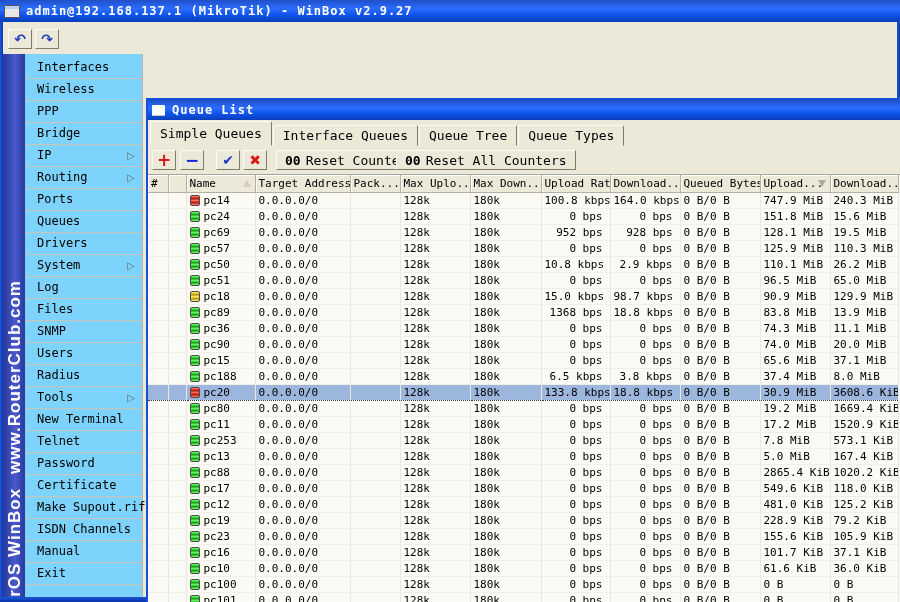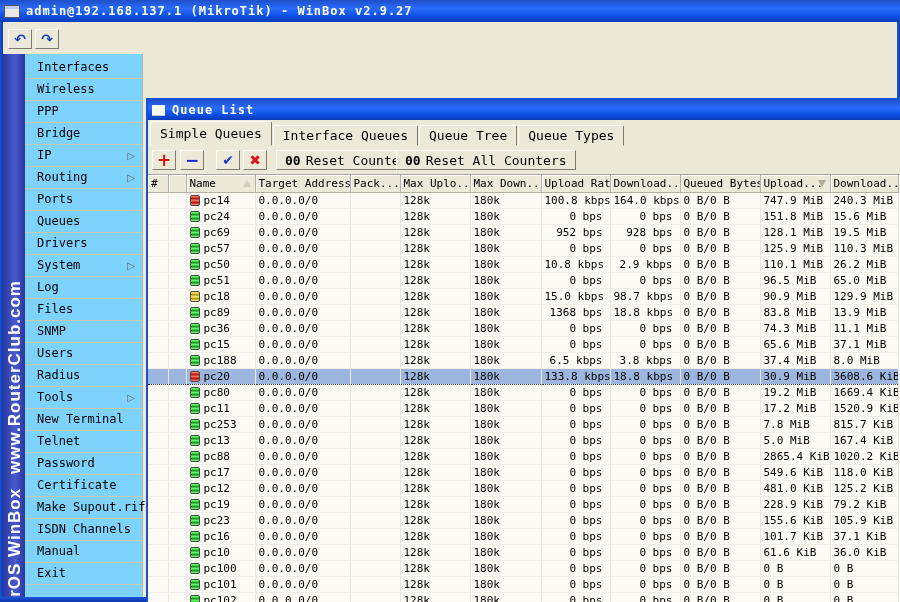--- a/index.html
+++ b/index.html
@@ -377,20 +377,39 @@
               <td>0 B/0 B</td>
               <td>74.3 MiB</td>
               <td>11.1 MiB</td>
             </tr>
             <tr>
               <td></td>
               <td></td>
               <td>
                 <span class="namecell">
                   <span class="qicon green"></span>
+                  <span>pc90</span>
+                </span>
+              </td>
+              <td>0.0.0.0/0</td>
+              <td></td>
+              <td>128k</td>
+              <td>180k</td>
+              <td class="num">0 bps</td>
+              <td class="num">0 bps</td>
+              <td>0 B/0 B</td>
+              <td>74.0 MiB</td>
+              <td>20.0 MiB</td>
+            </tr>
+            <tr>
+              <td></td>
+              <td></td>
+              <td>
+                <span class="namecell">
+                  <span class="qicon green"></span>
                   <span>pc15</span>
                 </span>
               </td>
               <td>0.0.0.0/0</td>
               <td></td>
               <td>128k</td>
               <td>180k</td>
               <td class="num">0 bps</td>
               <td class="num">0 bps</td>
               <td>0 B/0 B</td>
@@ -483,21 +502,21 @@
                 </span>
               </td>
               <td>0.0.0.0/0</td>
               <td></td>
               <td>128k</td>
               <td>180k</td>
               <td class="num">0 bps</td>
               <td class="num">0 bps</td>
               <td>0 B/0 B</td>
               <td>7.8 MiB</td>
-              <td>815.7 KiB</td>
+              <td>573.1 KiB</td>
             </tr>
             <tr>
               <td></td>
               <td></td>
               <td>
                 <span class="namecell">
                   <span class="qicon green"></span>
                   <span>pc13</span>
                 </span>
               </td>

